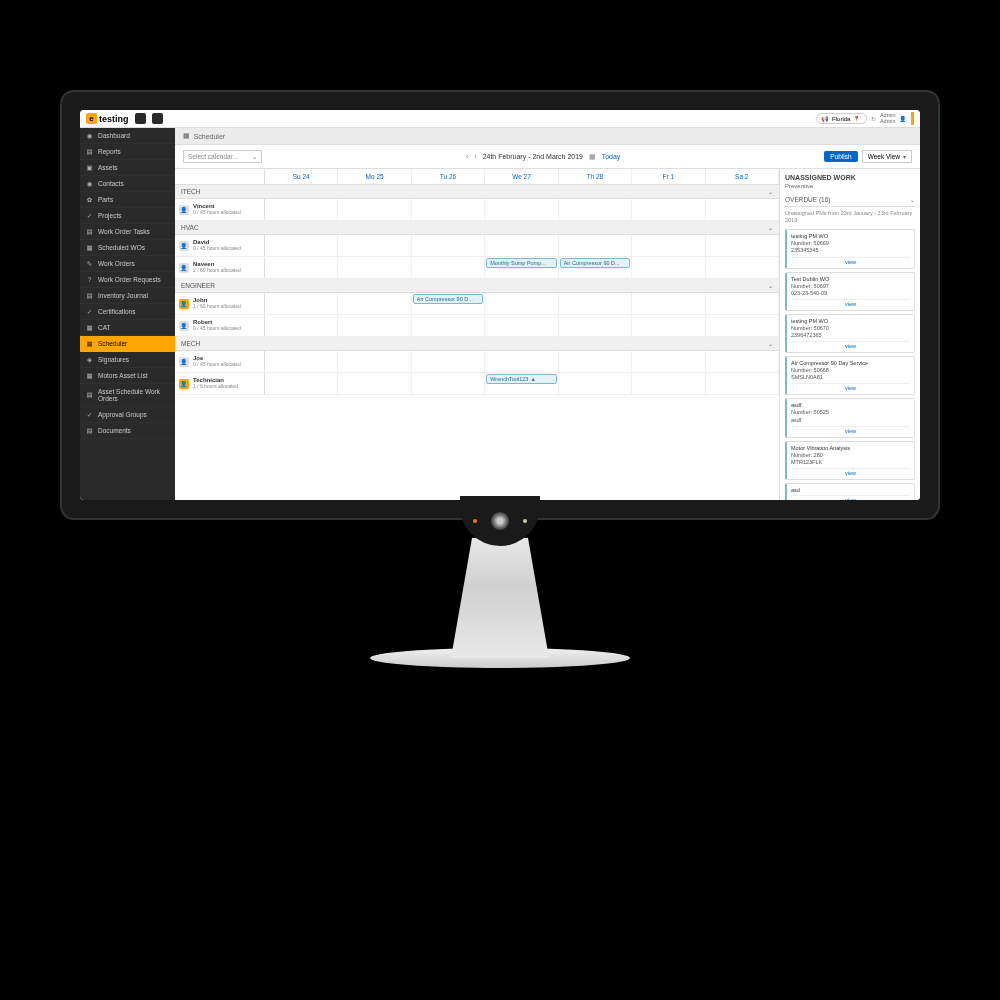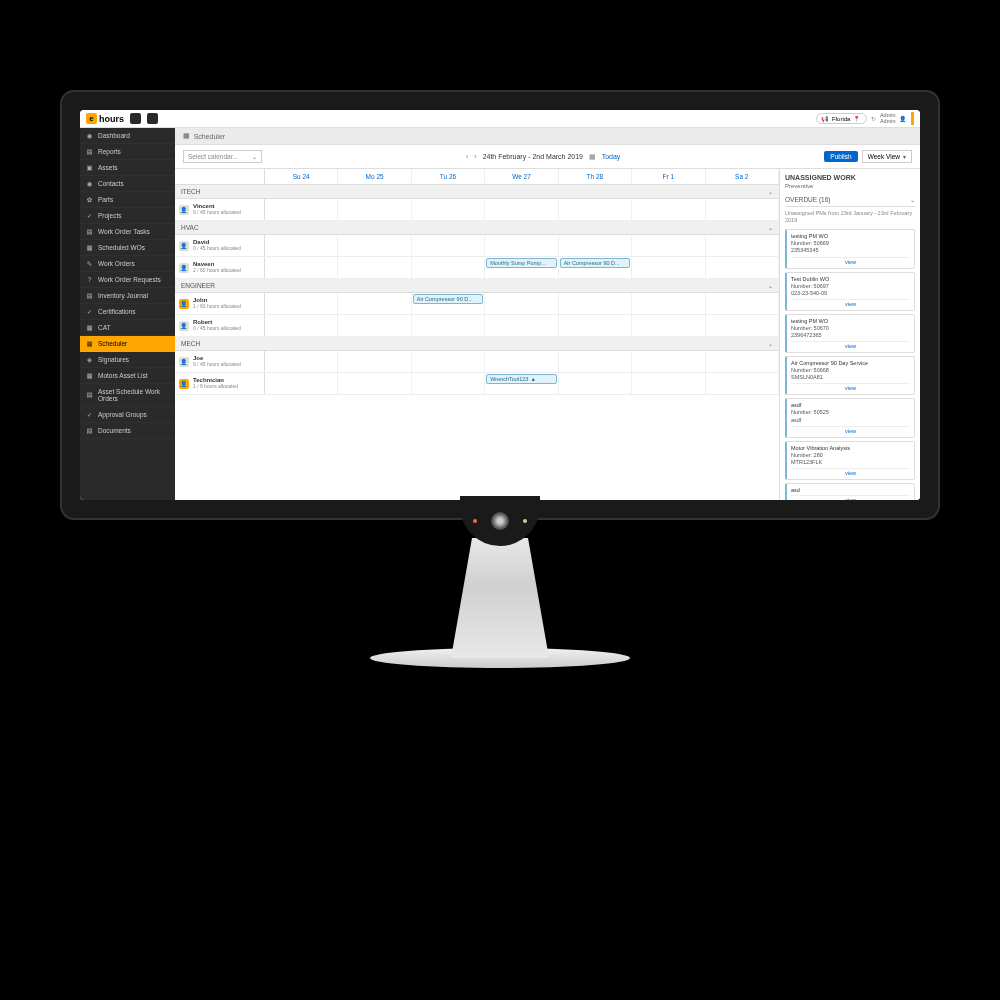--- a/index.html
+++ b/index.html
@@ -67,21 +67,21 @@
 <div class="shadow"></div>
 <div class="base"></div>
 <div class="stand"></div>
 <div class="monitor">
 <div class="screen">
 
 <div class="topbar">
   <div style="display:flex;align-items:center">
     <div class="logo">
       <span class="logo-icon">e</span>
-      <span>hours</span>
+      <span>testing</span>
     </div>
     <div class="top-icons">
       <div class="top-icon"></div>
       <div class="top-icon"></div>
     </div>
   </div>
   <div class="top-right">
     <div class="pill">
       <span>📢</span>
       <span>Florida</span>

